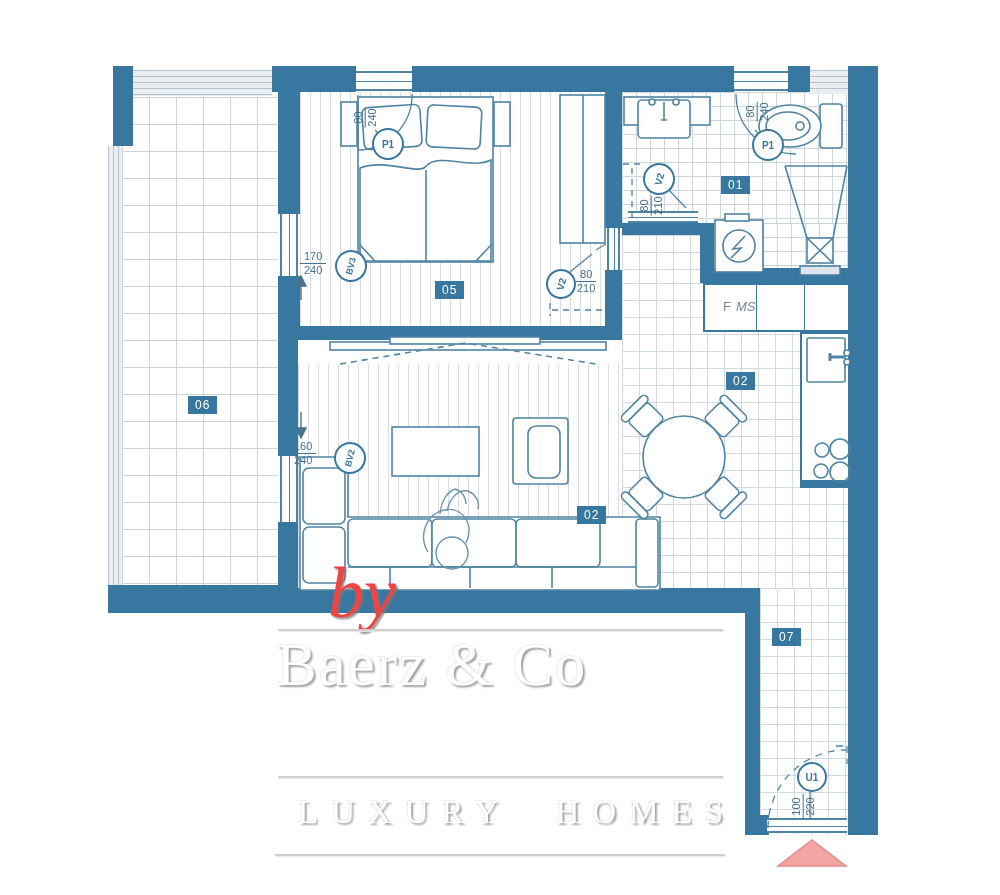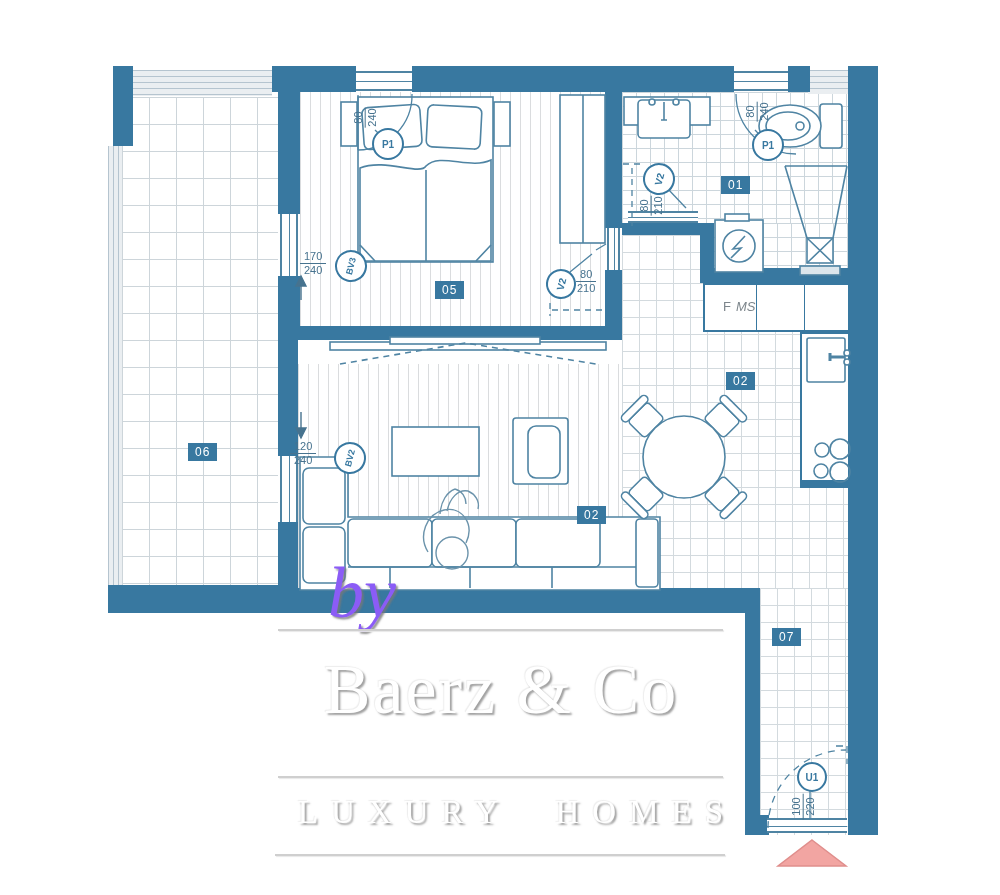--- a/index.html
+++ b/index.html
@@ -248,21 +248,21 @@
     </g>
 
     <polygon points="812,840 846,866 778,866" fill="#f2a5a2" stroke="#e08e8c" stroke-width="1.5"></polygon>
   </svg>
 
   <div class="rlabel" style="left:772px;top:628px;">07</div>
   <div class="rlabel" style="left:726px;top:372px;">02</div>
   <div class="rlabel" style="left:577px;top:506px;">02</div>
   <div class="rlabel" style="left:721px;top:176px;">01</div>
   <div class="rlabel" style="left:435px;top:281px;">05</div>
-  <div class="rlabel" style="left:188px;top:396px;margin-top:47px;">06</div>
+  <div class="rlabel" style="left:188px;top:396px;">06</div>
 
   <div class="clabel" style="left:372px;top:128px;">P1</div>
   <div class="clabel" style="left:752px;top:129px;">P1</div>
   <div class="clabel rot" style="left:643px;top:163px;">V2</div>
   <div class="clabel rot" style="left:546px;top:269px;width:26px;height:26px;">V2</div>
   <div class="clabel rot" style="left:335px;top:250px;font-size:9px;">BV3</div>
   <div class="clabel rot" style="left:334px;top:442px;font-size:9px;">BV2</div>
   <div class="clabel" style="left:797px;top:762px;width:26px;height:26px;">U1</div>
 
   <div class="dim vert" style="left:352px;top:104px;">
@@ -279,28 +279,28 @@
   </div>
   <div class="dim" style="left:573px;top:268px;">
     <span>80</span>
       <span>210</span>
   </div>
   <div class="dim" style="left:300px;top:250px;">
     <span>170</span>
       <span>240</span>
   </div>
   <div class="dim" style="left:290px;top:440px;">
-    <span>120</span>
+    <span>160</span>
       <span>240</span>
   </div>
   <div class="dim vert" style="left:790px;top:793px;">
     <span>100</span>
       <span>220</span>
   </div>
 
-  <div class="wm" style="left:328px;top:552px;font-size:72px;font-style:italic;color:#8b5cf6;text-shadow:2px 2px 2px rgba(120,120,120,0.8);">by</div>
+  <div class="wm" style="left:328px;top:552px;font-size:72px;font-style:italic;color:#ef4444;text-shadow:2px 2px 2px rgba(120,120,120,0.8);">by</div>
   <div class="wm-line" style="left:278px;top:629px;width:445px;"></div>
-  <div class="wm" style="left:276px;top:650px;width:450px;font-size:70px;text-align:center;letter-spacing:2px;">Baerz &amp; Co</div>
+  <div class="wm" style="left:276px;top:630px;width:450px;font-size:61px;letter-spacing:2px;">Baerz &amp; Co</div>
   <div class="wm-line" style="left:278px;top:776px;width:445px;"></div>
   <div class="wm" style="left:276px;top:794px;width:460px;font-size:33px;text-align:right;letter-spacing:13px;word-spacing:24px;">LUXURY HOMES</div>
   <div class="wm-line" style="left:275px;top:854px;width:450px;"></div>
 
 </div>
 
 </body></html>

